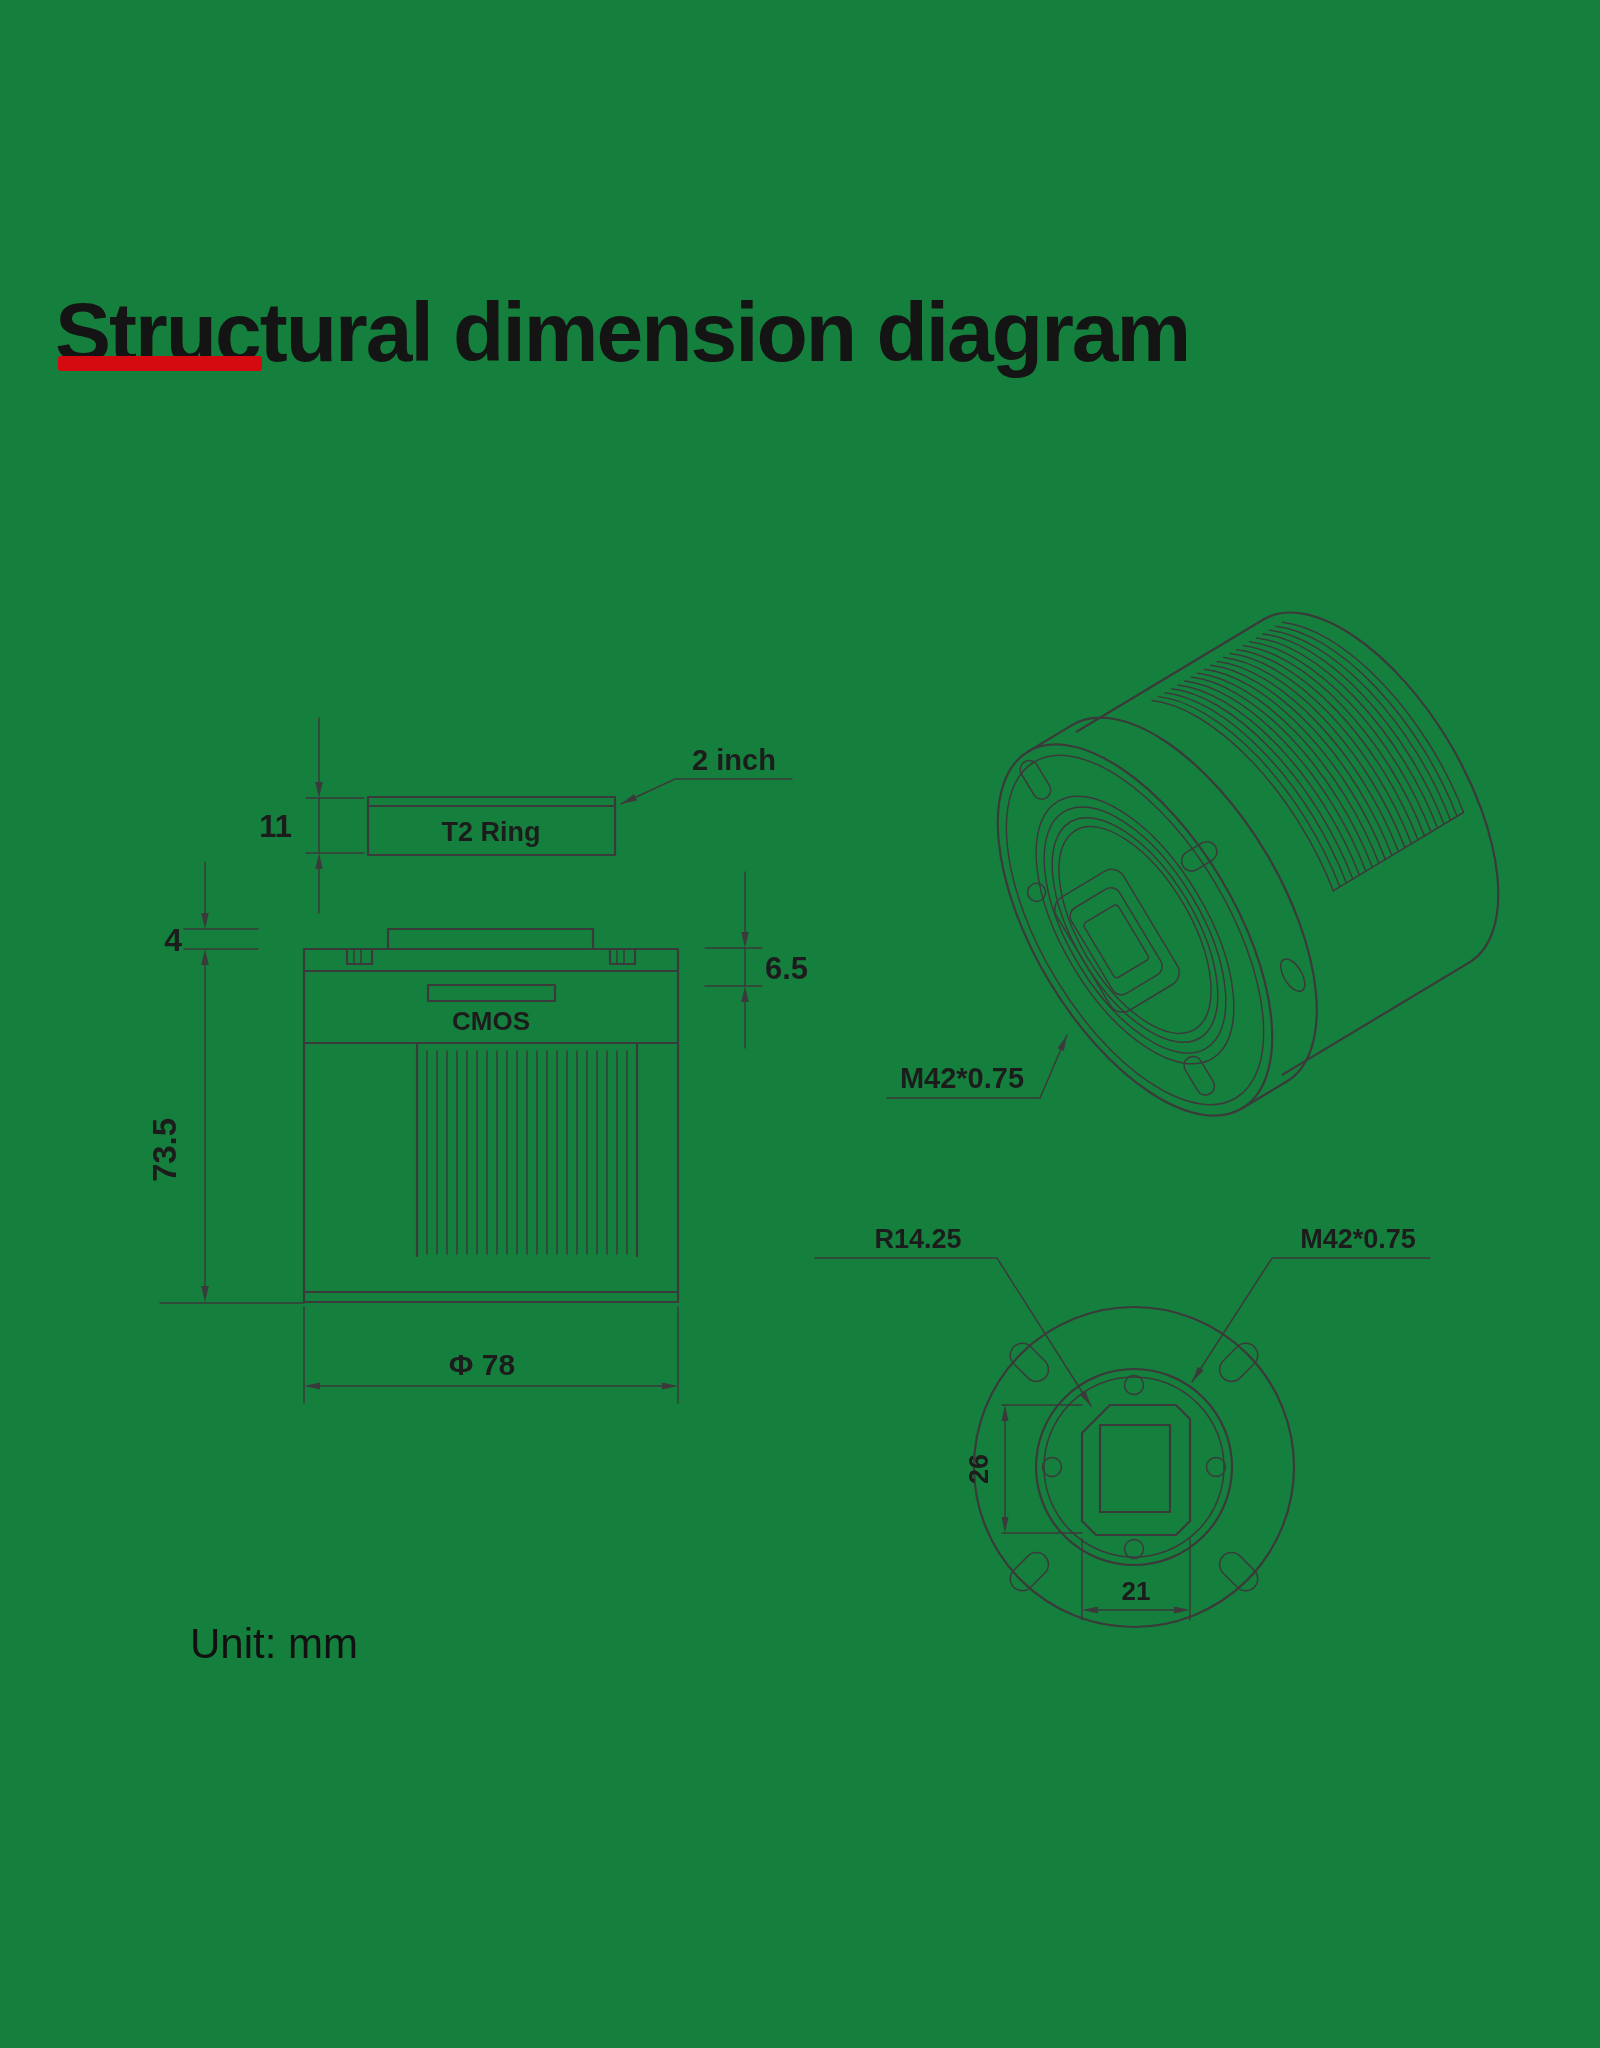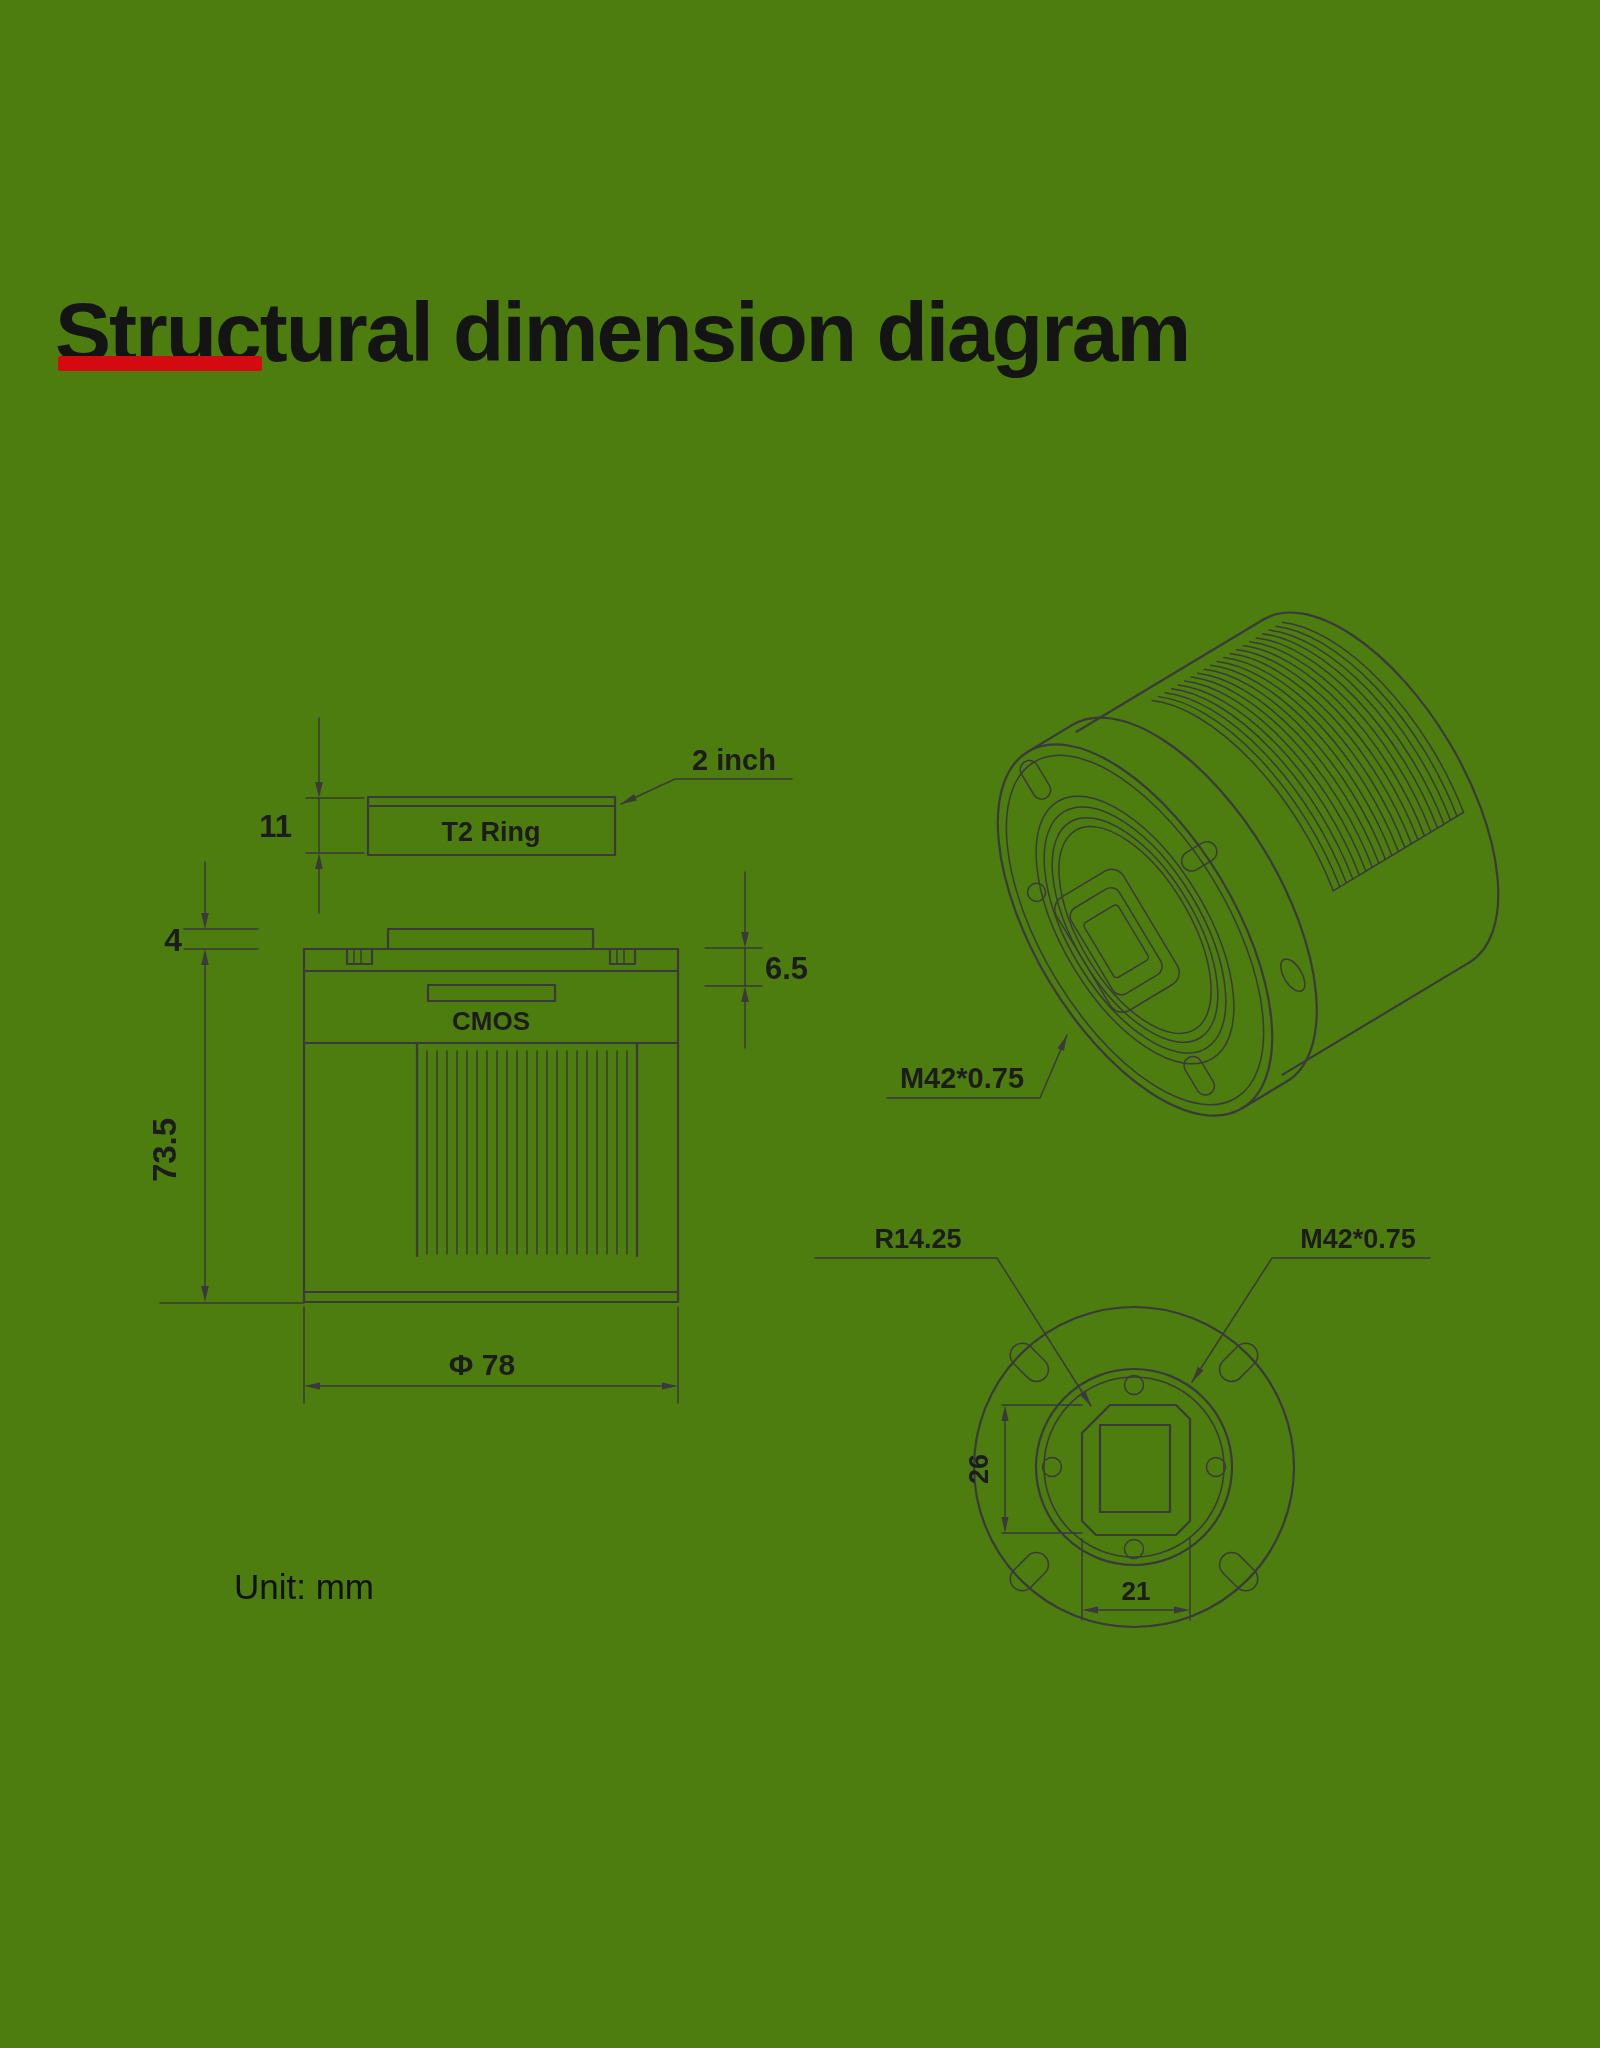--- a/index.html
+++ b/index.html
@@ -1,22 +1,22 @@
 <!DOCTYPE html>
 <html><head>
 <meta charset="utf-8">
 <style>
   html,body{margin:0;padding:0;background:#ffffff;}
-  .page{position:relative;width:1600px;height:2048px;background:#4d7c0f;overflow:hidden;
+  .page{position:relative;width:1600px;height:2048px;background:#15803d;overflow:hidden;
         font-family:"Liberation Sans",sans-serif;}
   .title{position:absolute;left:55px;top:228px;font-size:84px;font-weight:700;
          letter-spacing:-2px;color:#141414;white-space:nowrap;}
   .red-bar{position:absolute;left:58px;top:356px;width:204px;height:15px;
            background:#d40a10;border-radius:3px;}
-  .unit{position:absolute;left:190px;top:1567px;font-size:35px;color:#111;margin-left:44px;}
+  .unit{position:absolute;left:190px;top:1620px;font-size:42px;color:#111;}
   svg.canvas{position:absolute;left:0;top:0;}
   .ln{stroke:#3a3a3a;stroke-width:2.2;fill:none;stroke-linecap:round;stroke-linejoin:round;}
   .thin{stroke:#3a3a3a;stroke-width:1.5;fill:none;stroke-linecap:round;}
   .arrow{fill:#3a3a3a;stroke:none;}
   text.dimtxt{fill:#1c1c1c;font-weight:700;font-family:"Liberation Sans",sans-serif;}
 </style>
 </head>
 <body>
 
 <div class="page">

